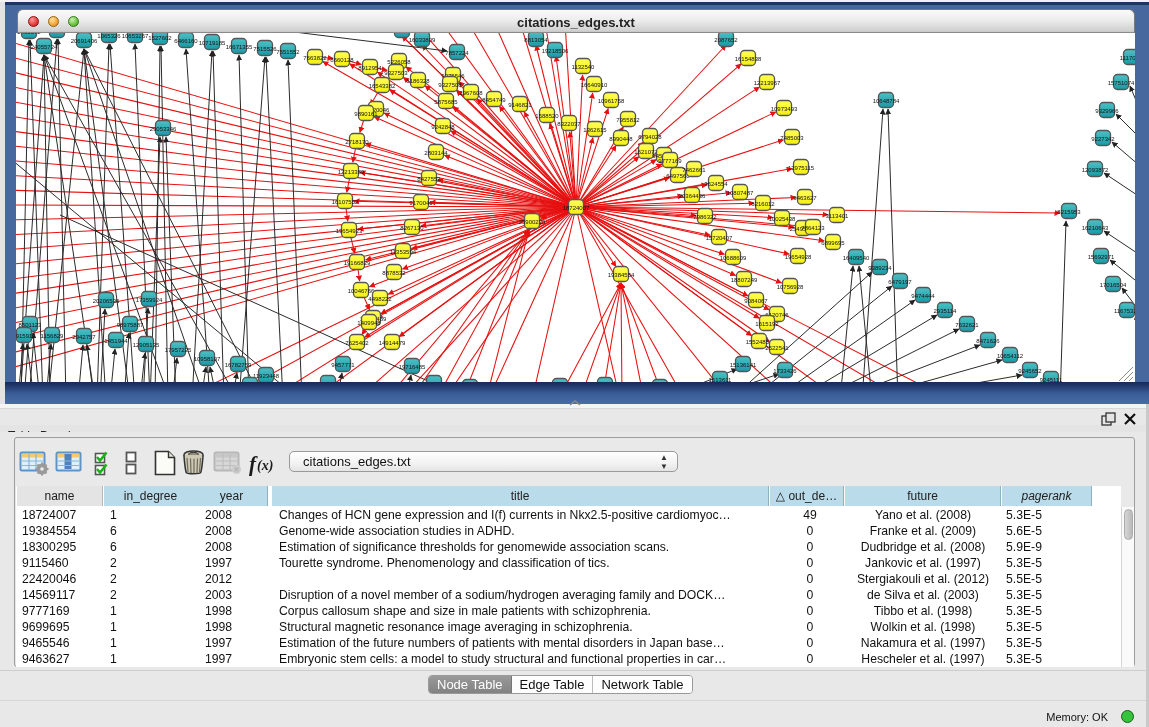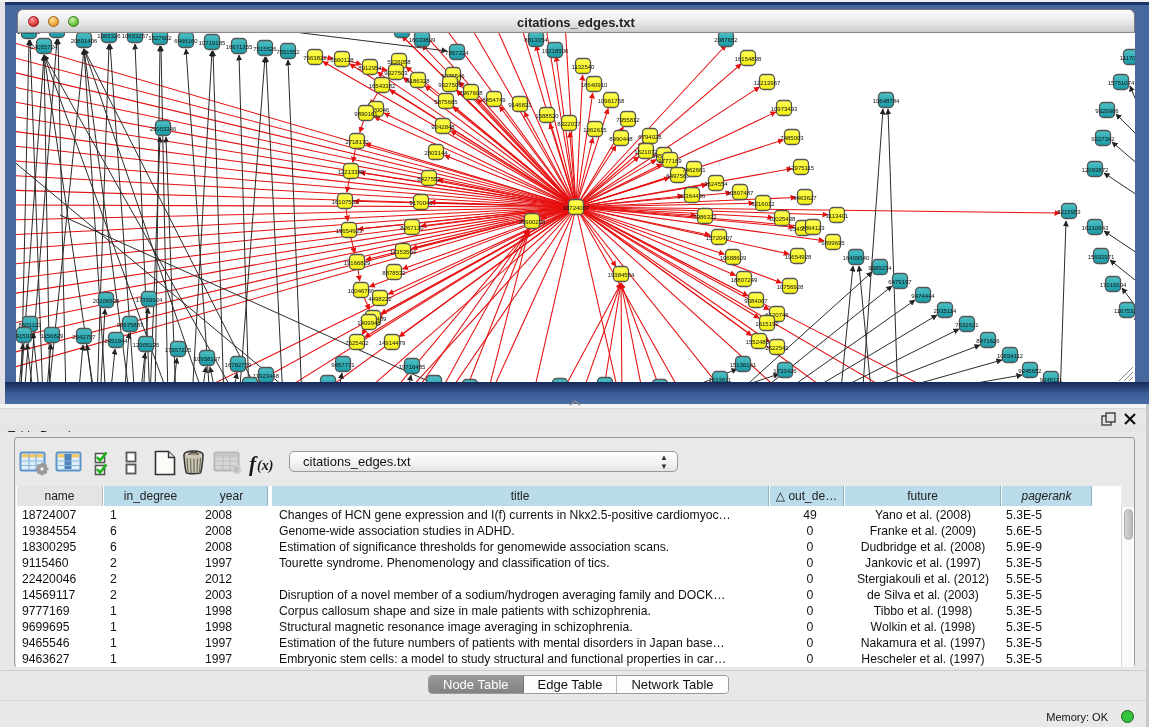--- a/index.html
+++ b/index.html
@@ -30,21 +30,21 @@
 .c0 { left:6px; width:82px; }
 .c1 { left:94px; width:88px; }
 .c2 { left:189px; width:67px; }
 .c3 { left:263px; width:488px; }
 .c4 { left:760px; width:68px;text-align:center; }
 .c5 { left:829px; width:156px; text-align:center; }
 .c6 { left:990px; width:86px; }
 #vscroll { position:absolute; left:1121px; top:507px; width:13px; height:160px; background:#fafafa; border-left:1px solid #d5d5d5; }
 #vthumb { position:absolute; left:1.5px; top:2px; width:9px; height:31px; border-radius:5px; background:linear-gradient(90deg,#d6d6d6,#b9b9b9); border:1px solid #ababab; }
 #tabs { position:absolute; left:428px; top:675px; height:19px; border:1px solid #9a9a9a; border-radius:4px; overflow:hidden; font-size:13px; }
-.seg { float:left; height:19px; line-height:18px; padding:0 14px; background:#fdfdfd; color:#111; border-right:1px solid #bbb; }
+.seg { float:left; height:19px; line-height:18px; padding:0 8px; background:#fdfdfd; color:#111; border-right:1px solid #bbb; }
 .seg.on { background:linear-gradient(#9a9a9a,#7f7f7f); color:#fff; border-right:1px solid #777; }
 #tabline { position:absolute; left:0; top:670px; width:1149px; height:1px; background:#cdcdcd; }
 #statline { position:absolute; left:0; top:700px; width:1149px; height:1px; background:#d6d6d6; }
 #mem { position:absolute; right:41px; top:711px; font-size:11px; color:#111; }
 #memdot { position:absolute; left:1121px; top:710px; width:13px; height:13px; border-radius:50%; background:#35c23c; border:1.5px solid #1c5e1c; }
 #redge { position:absolute; left:1146px; top:404px; width:3px; height:323px; background:#c9c9c9; }
 .icx { position:absolute; top:412px; color:#222; }
 svg.graph { position:absolute; left:16px; top:33px; }
 </style></head>
 <body>

